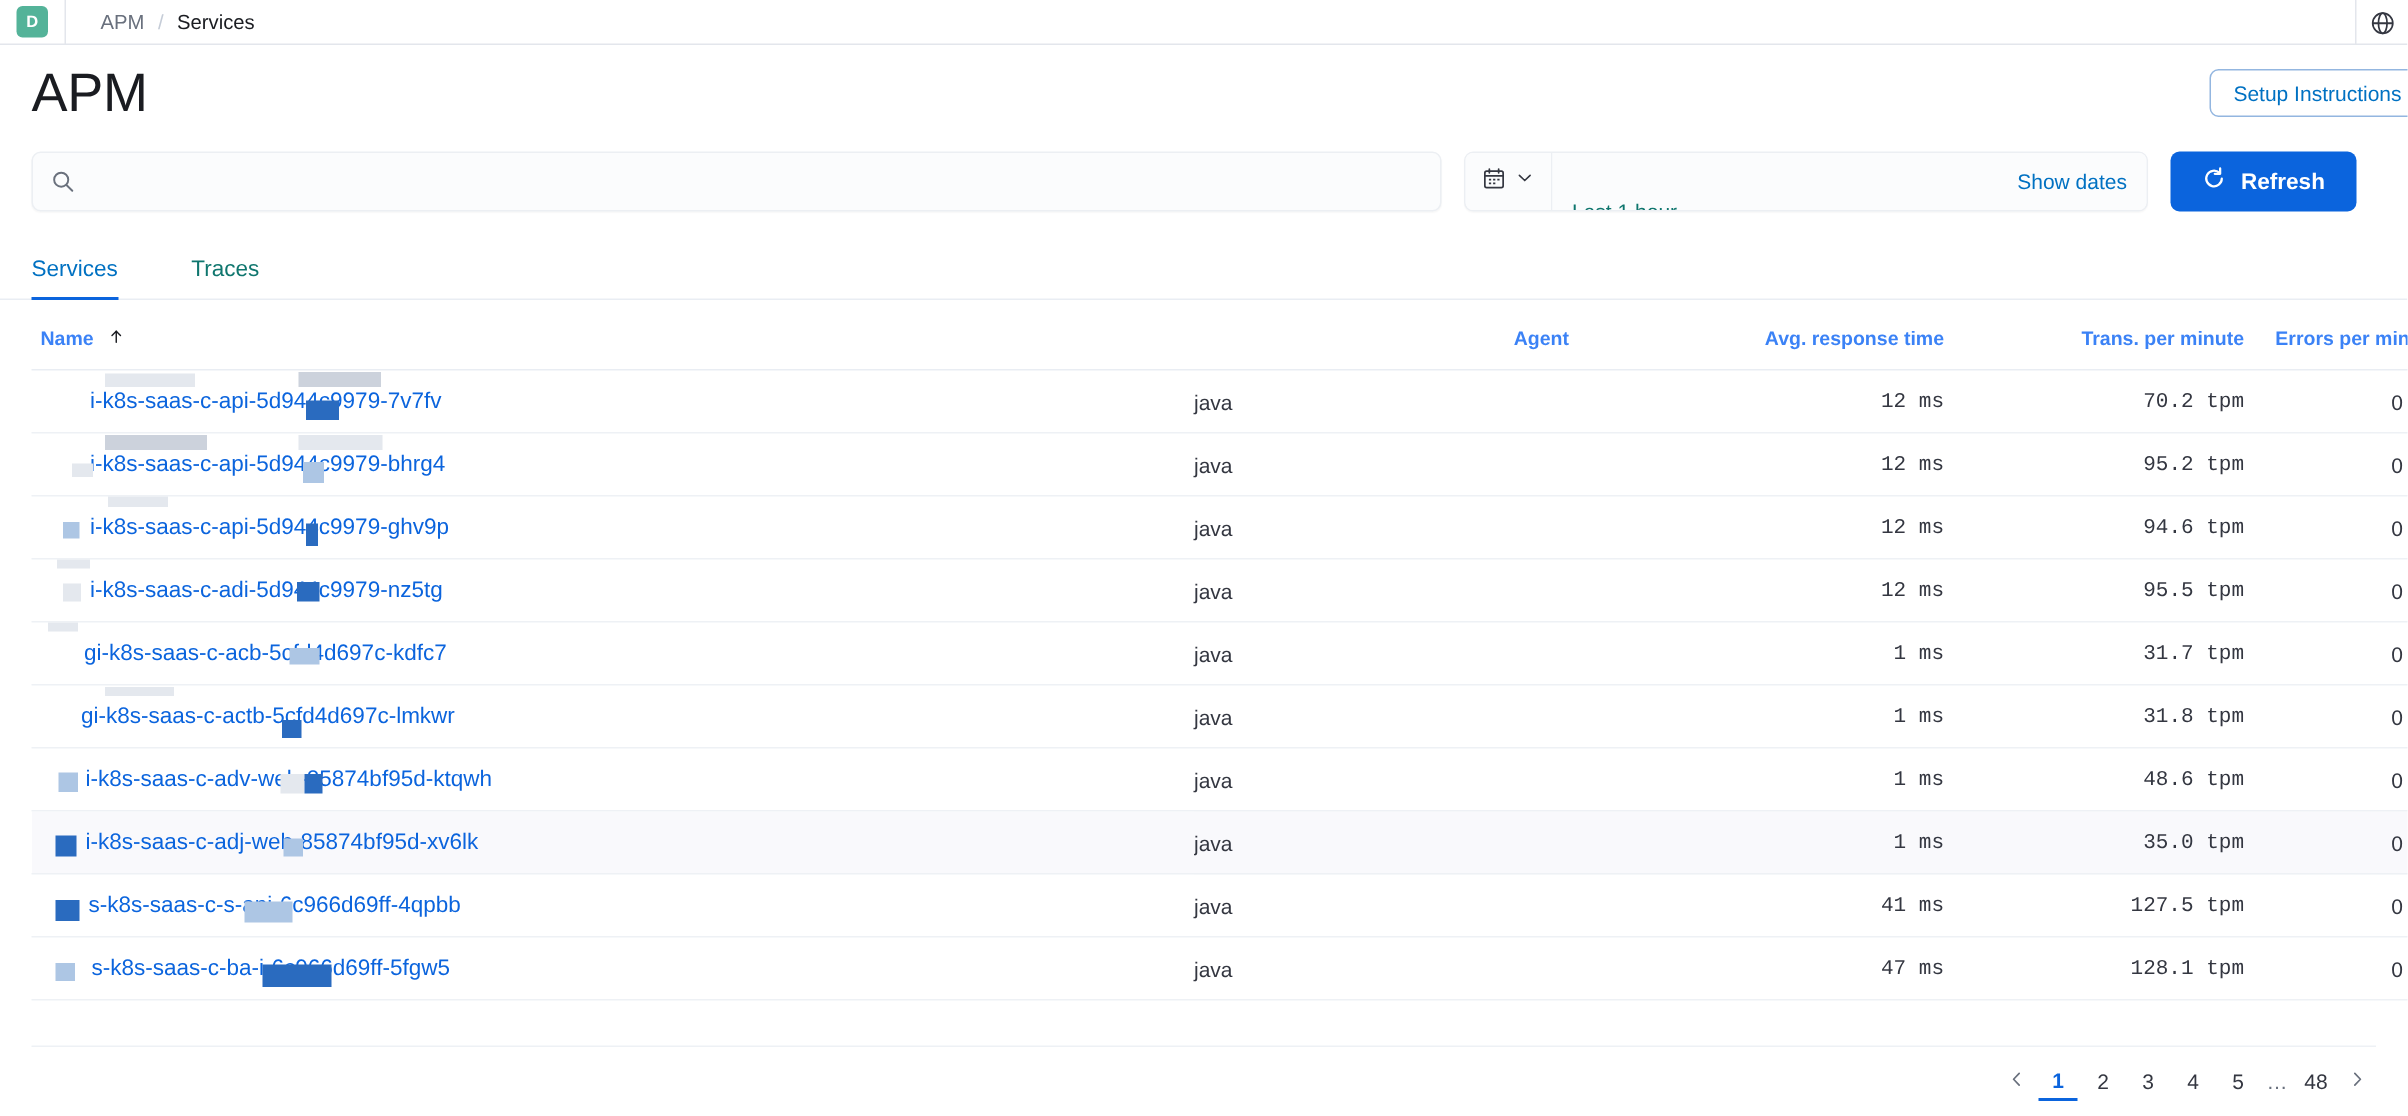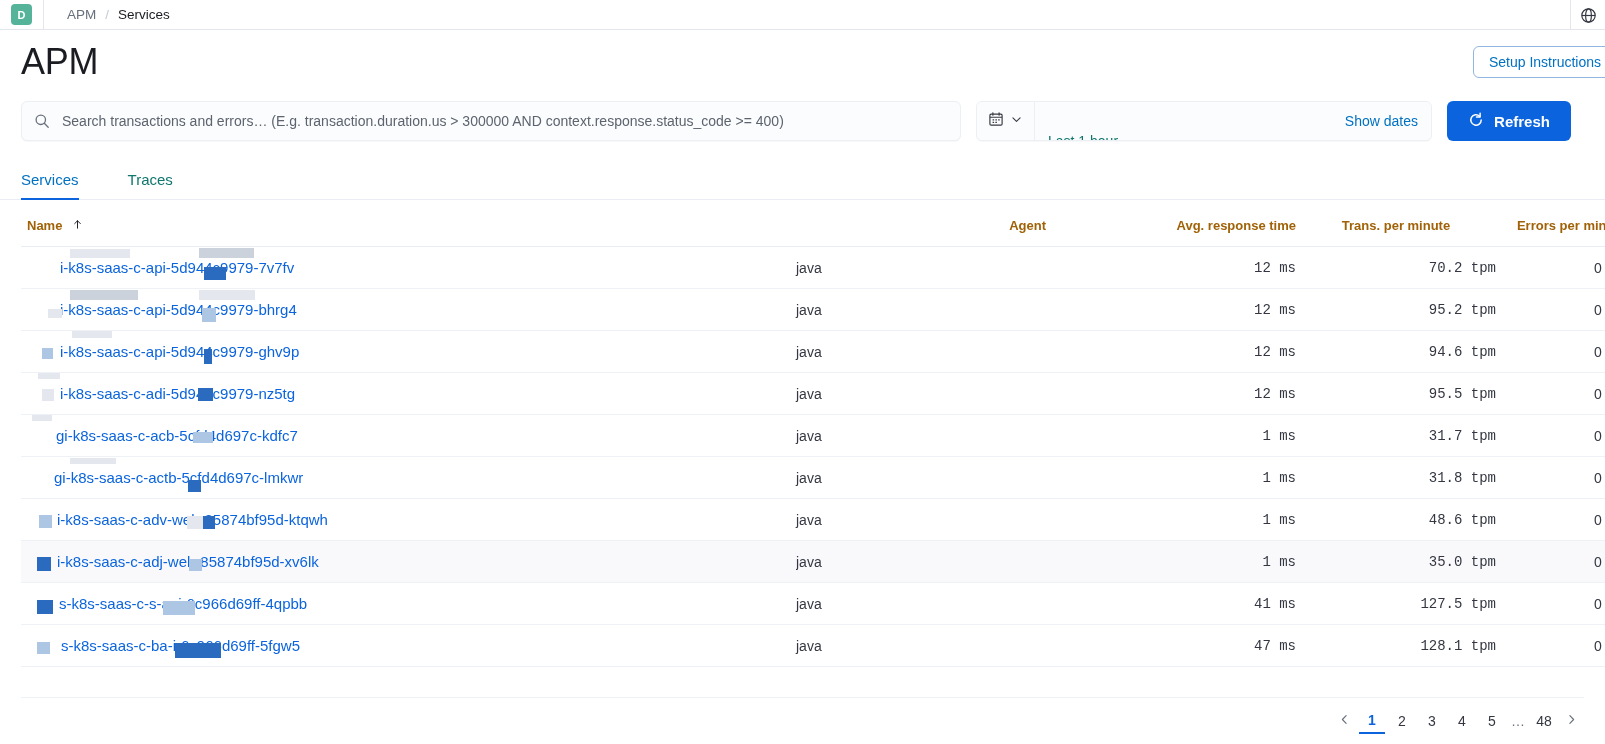--- a/index.html
+++ b/index.html
@@ -170,29 +170,29 @@
     content: ""; position: absolute;
     left: 0; right: 18px; bottom: -1px; height: 2px;
     background: #0b64dd;
   }
   .tab:first-child.active::after { left: 0; right: 18px; }
 
   
   .table-wrap { padding: 0 21px; }
   table { width: 100%; border-collapse: collapse; table-layout: fixed; }
   thead th {
-    font-size: 13px; font-weight: 700; color: #a16207;
+    font-size: 13px; font-weight: 700; color: #3b82f6;
     padding: 18px 0 13px 0;
     border-bottom: 1px solid #e9edf3;
     white-space: nowrap;
   }
   .col-name   { width: 775px; text-align: left; padding-left: 6px !important; }
   .col-agent  { width: 250px; text-align: right; }
   .col-rt     { width: 250px; text-align: right; }
-  .col-tpm    { width: 200px; }
+  .col-tpm    { width: 200px; text-align: right; }
   .col-epm    { width: 130px; text-align: right; padding-right: 0 !important; }
 
   tbody td {
     font-size: 14px;
     padding: 12px 0;
     border-bottom: 1px solid #eef1f5;
     color: #343741;
     height: 40px;
   }
   tbody tr.hovered td { background: #f9f9fc; }
@@ -271,21 +271,20 @@
 
 <div class="query-row">
 
   <div class="search-wrap">
     <span class="search-icon">
       <svg width="16" height="16" viewBox="0 0 16 16" fill="none" stroke="#6a717d" stroke-width="1.3">
         <circle cx="6.8" cy="6.8" r="4.7"></circle>
         <line x1="10.3" y1="10.3" x2="14.2" y2="14.2" stroke-linecap="round"></line>
       </svg>
     </span>
-    <input class="search-input" type="text" placeholder="Search transactions and errors… (E.g. transaction.duration.us &gt; 300000 AND context.response.status_code &gt;= 400)" style="">
   </div>
 
   <div class="datepicker">
     <div class="dp-quick">
       <span>
         <svg width="16" height="16" viewBox="0 0 16 16" fill="none" stroke="#343741" stroke-width="1.15">
           <rect x="1.9" y="3.1" width="12.2" height="11" rx="1.2"></rect>
           <line x1="1.9" y1="6.2" x2="14.1" y2="6.2"></line>
           <line x1="4.9" y1="1.7" x2="4.9" y2="4.2" stroke-linecap="round"></line>
           <line x1="11.1" y1="1.7" x2="11.1" y2="4.2" stroke-linecap="round"></line>

